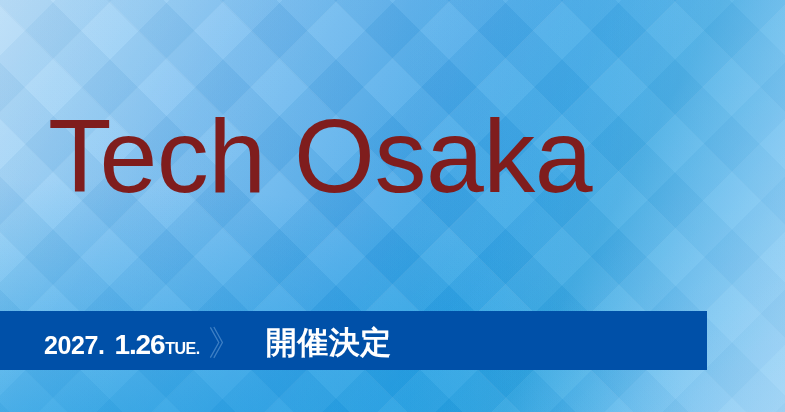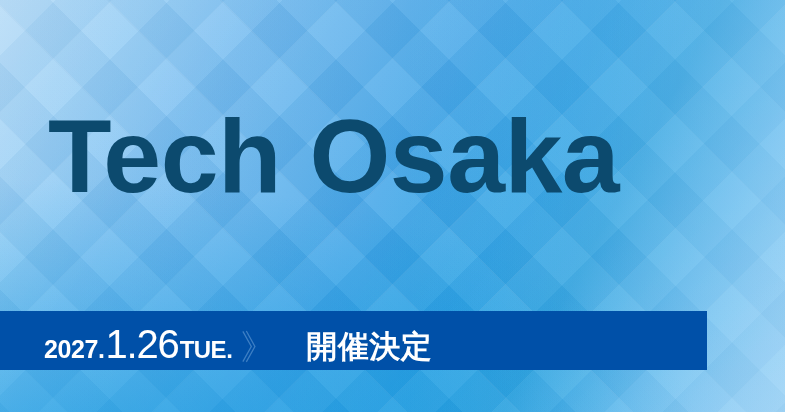--- a/index.html
+++ b/index.html
@@ -94,24 +94,24 @@
       rgba(255,255,255,0.00) 50%,
       rgba(255,255,255,0.06) 78%,
       rgba(255,255,255,0.16) 100%);
   }
 
   
   .headline {
     position: absolute;
     left: 48px;
     top: 18px;
-    color: #0c4a6e;
+    color: #7f1d1d;
     font-size: 104px;
     line-height: 1.32;
-    font-weight: 700;
+    font-weight: 400;
     letter-spacing: -0.5px;
     white-space: nowrap;
   }
   .headline-line { display: block; }
   .headline-line-2 { margin-top: -14px; }
 
   
   .date-band {
     position: absolute;
     left: 0;
@@ -128,44 +128,44 @@
     display: flex;
     align-items: baseline;
     margin-left: 44px;
   }
   .yr {
     font-size: 25px;
     font-weight: bold;
     letter-spacing: -0.4px;
   }
   .big-date {
-    font-size: 40px;
-    font-weight: normal;
+    font-size: 28px;
+    font-weight: bold;
     letter-spacing: -1.2px;
-    margin-left: 1px;
+    margin-left: 10px;
   }
   .dow {
-    font-size: 24px;
+    font-size: 16px;
     font-weight: bold;
     letter-spacing: -0.5px;
     margin-left: 1px;
     margin-top: 24px;
   }
   .chev {
     color: #3d7fc4;
     font-size: 35px;
     font-weight: 400;
     margin: 0 7px 0 8px;
     position: relative;
     top: 1px;
   }
   .kaisai {
     font-size: 31px;
     font-weight: bold;
-    margin-left: 24px;
+    margin-left: 16px;
     letter-spacing: 0.5px;
     position: relative;
     top: -1px;
     font-family: "DejaVu Sans", sans-serif;
   }
 </style>
 </head>
 <body>
 
 <div id="banner">

